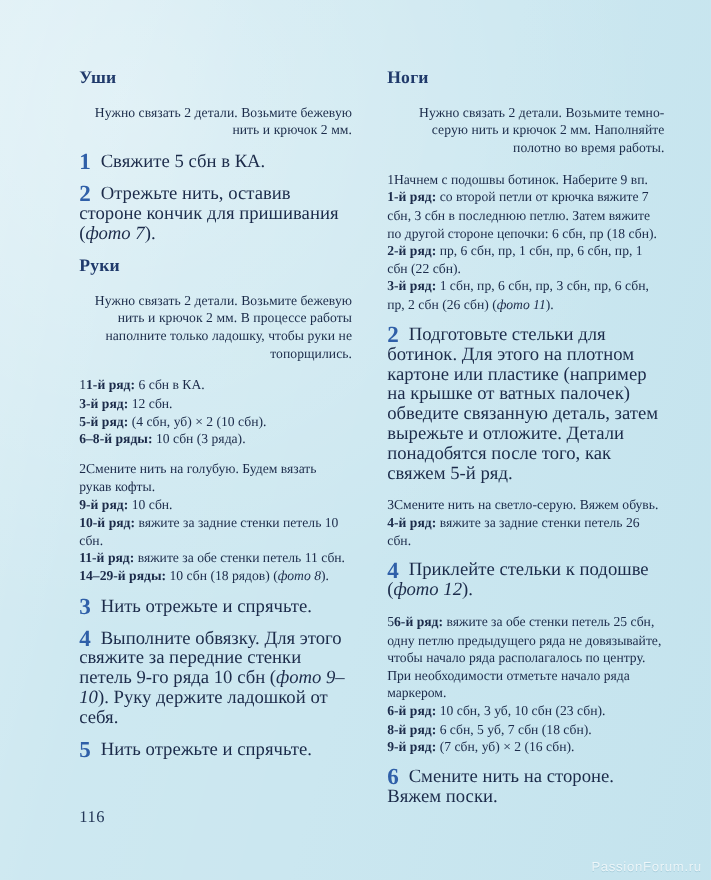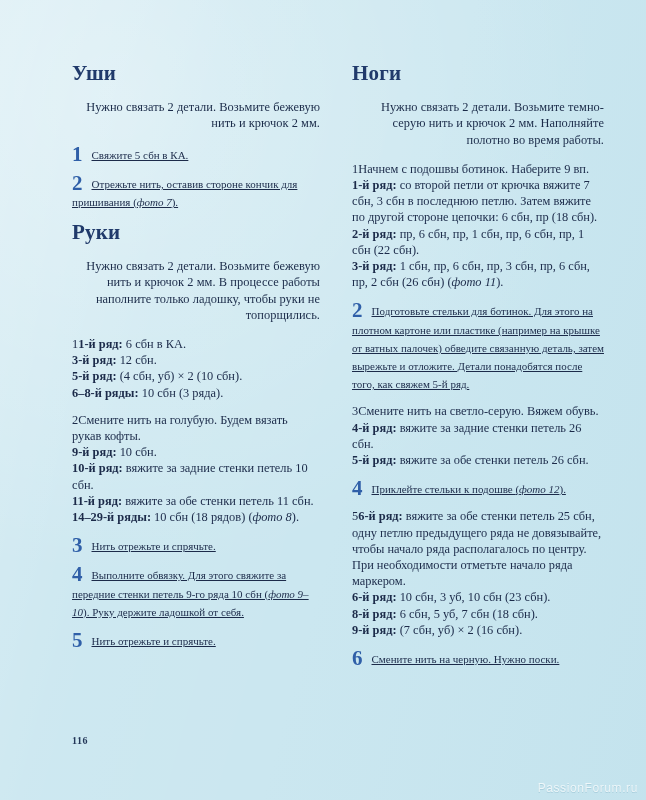--- a/index.html
+++ b/index.html
@@ -36,21 +36,21 @@
     gap: 32px;
   }
   .col {
     width: 248px;
     flex: 0 0 248px;
     position: relative;
   }
   .col.right { width: 252px; flex: 0 0 252px; }
 
   h2.section-head {
-    font-size: 21px;
+    font-size: 16px;
     font-weight: bold;
     color: #203a6b;
     margin: 0 0 14px 0;
     letter-spacing: 0.2px;
     line-height: 1.1;
   }
   .head-spacer-top { margin-top: 26px; }
 
   p.body-text {
     margin: 0 0 13px 0;
@@ -68,39 +68,38 @@
   .step .num {
     color: #2f5fa8;
     font-size: 21px;
     font-weight: bold;
     line-height: 16px;
     vertical-align: -2px;
     margin-right: 9px;
     letter-spacing: 0;
   }
   .step .step-text {
-    font-size: 11px;
+    font-size: 17px;
     line-height: 16.2px;
-    text-decoration: underline;
   }
   .rows {
     margin: 0 0 11px 0;
     font-size: 12.4px;
     line-height: 16.2px;
   }
   .row-line { display: block; }
   .row-label { font-weight: bold; }
   .ital { font-style: italic; }
 
   #page-number {
     position: absolute;
     left: 72px;
     top: 735px;
-    font-size: 10px;
-    font-weight: bold;
+    font-size: 15px;
+    font-weight: normal;
     color: #243758;
     letter-spacing: 0.5px;
     font-variant-numeric: oldstyle-nums;
   }
   #watermark {
     position: absolute;
     right: 8px;
     bottom: 5px;
     font-family: "Liberation Sans", "DejaVu Sans", sans-serif;
     font-size: 12px;
@@ -177,36 +176,35 @@
         <span class="row-line"><span class="row-label">3-й ряд:</span><span> 1 сбн, пр, 6 сбн, пр, 3 сбн, пр, 6 сбн, пр, 2 сбн (26 сбн) </span><span>(</span><span class="ital">фото 11</span><span>).</span></span>
       </div>
 
       <div class="step">
         <span class="num">2</span><span class="step-text">Подготовьте стельки для ботинок. Для этого на плотном картоне или пластике (например на крышке от ватных палочек) обведите связанную деталь, затем вырежьте и отложите. Детали понадобятся после того, как свяжем 5-й ряд.</span>
       </div>
 
       <div class="rows">
         <span class="num">3</span><span>Смените нить на светло-серую. Вяжем обувь.</span>
         <span class="row-line"><span class="row-label">4-й ряд:</span><span> вяжите за задние стенки петель 26 сбн.</span></span>
-        <span class="row-line"><span class="row-label">5-й ряд:</span><span> вяжите за обе стенки петель 26 сбн.</span></span>
       </div>
 
       <div class="step">
         <span class="num">4</span><span class="step-text">Приклейте стельки к подошве </span><span class="step-text">(</span><span class="step-text ital">фото 12</span><span class="step-text">).</span>
       </div>
 
       <div class="rows">
         <span class="num">5</span><span class="row-label">6-й ряд:</span><span> вяжите за обе стенки петель 25 сбн, одну петлю предыдущего ряда не довязывайте, чтобы начало ряда располагалось по центру. При необходимости отметьте начало ряда маркером.</span>
         <span class="row-line"><span class="row-label">6-й ряд:</span><span> 10 сбн, 3 уб, 10 сбн (23 сбн).</span></span>
         <span class="row-line"><span class="row-label">8-й ряд:</span><span> 6 сбн, 5 уб, 7 сбн (18 сбн).</span></span>
         <span class="row-line"><span class="row-label">9-й ряд:</span><span> (7 сбн, уб) × 2 (16 сбн).</span></span>
       </div>
 
       <div class="step">
-        <span class="num">6</span><span class="step-text">Смените нить на черную. Нужно поски.</span>
+        <span class="num">6</span><span class="step-text">Смените нить на стороне. Вяжем поски.</span>
       </div>
 
     </div>
   </div>
 
   <div id="page-number">116</div>
   <div id="watermark">PassionForum.ru</div>
 
 </div>
 

